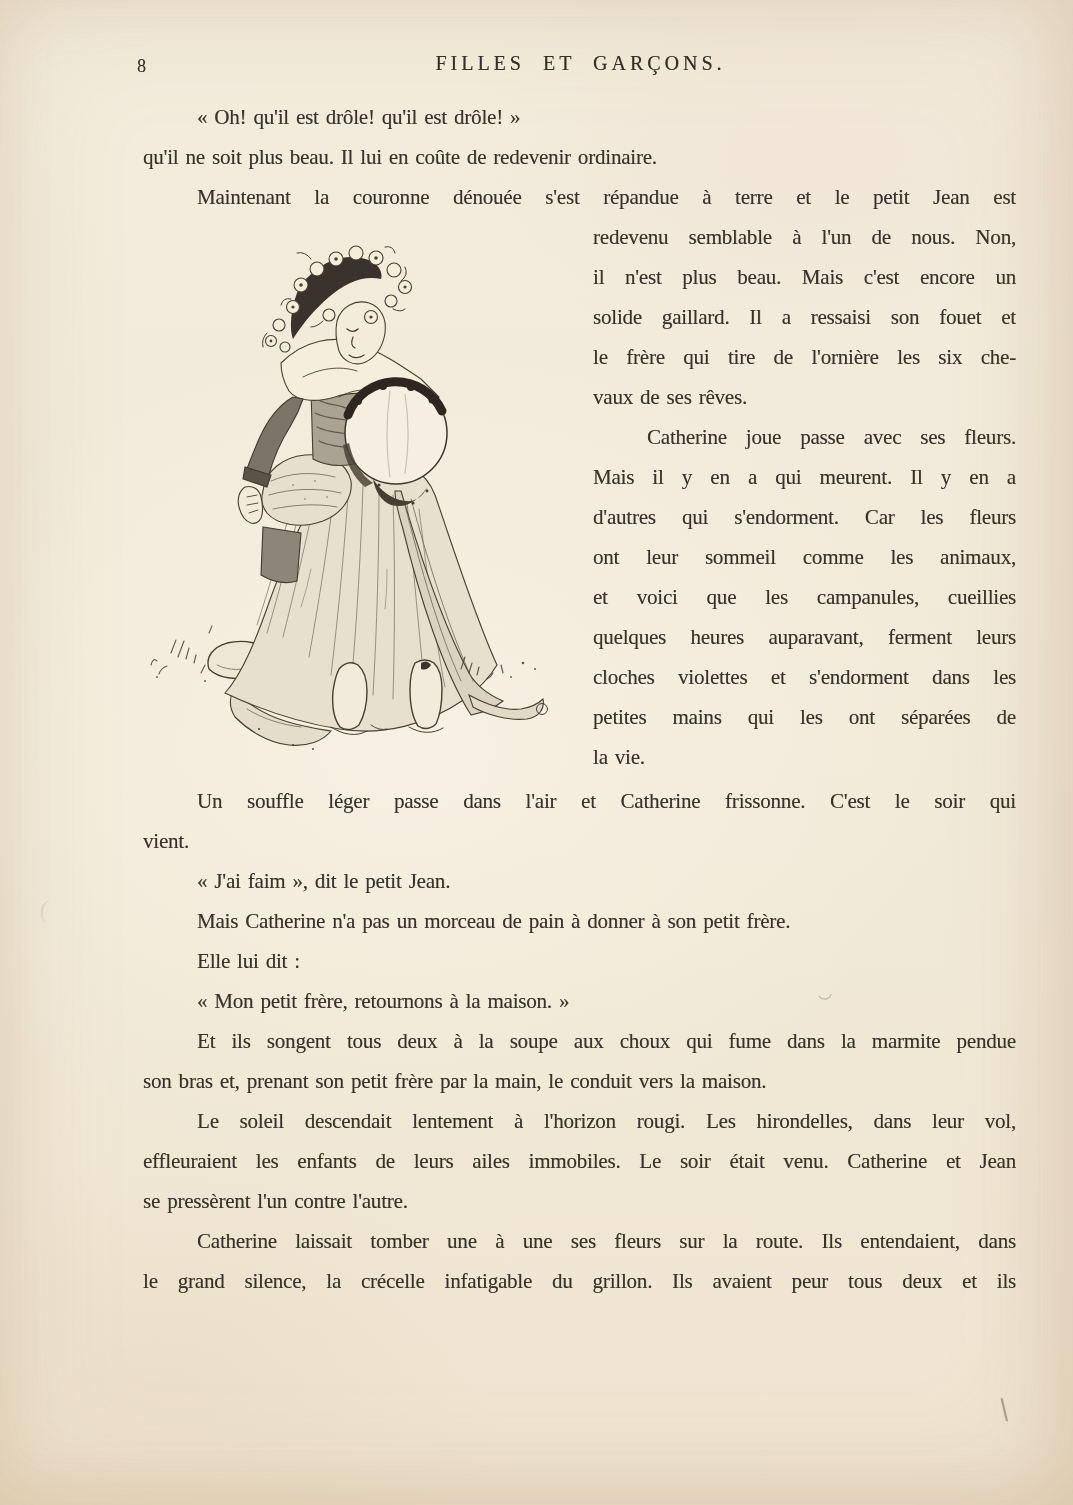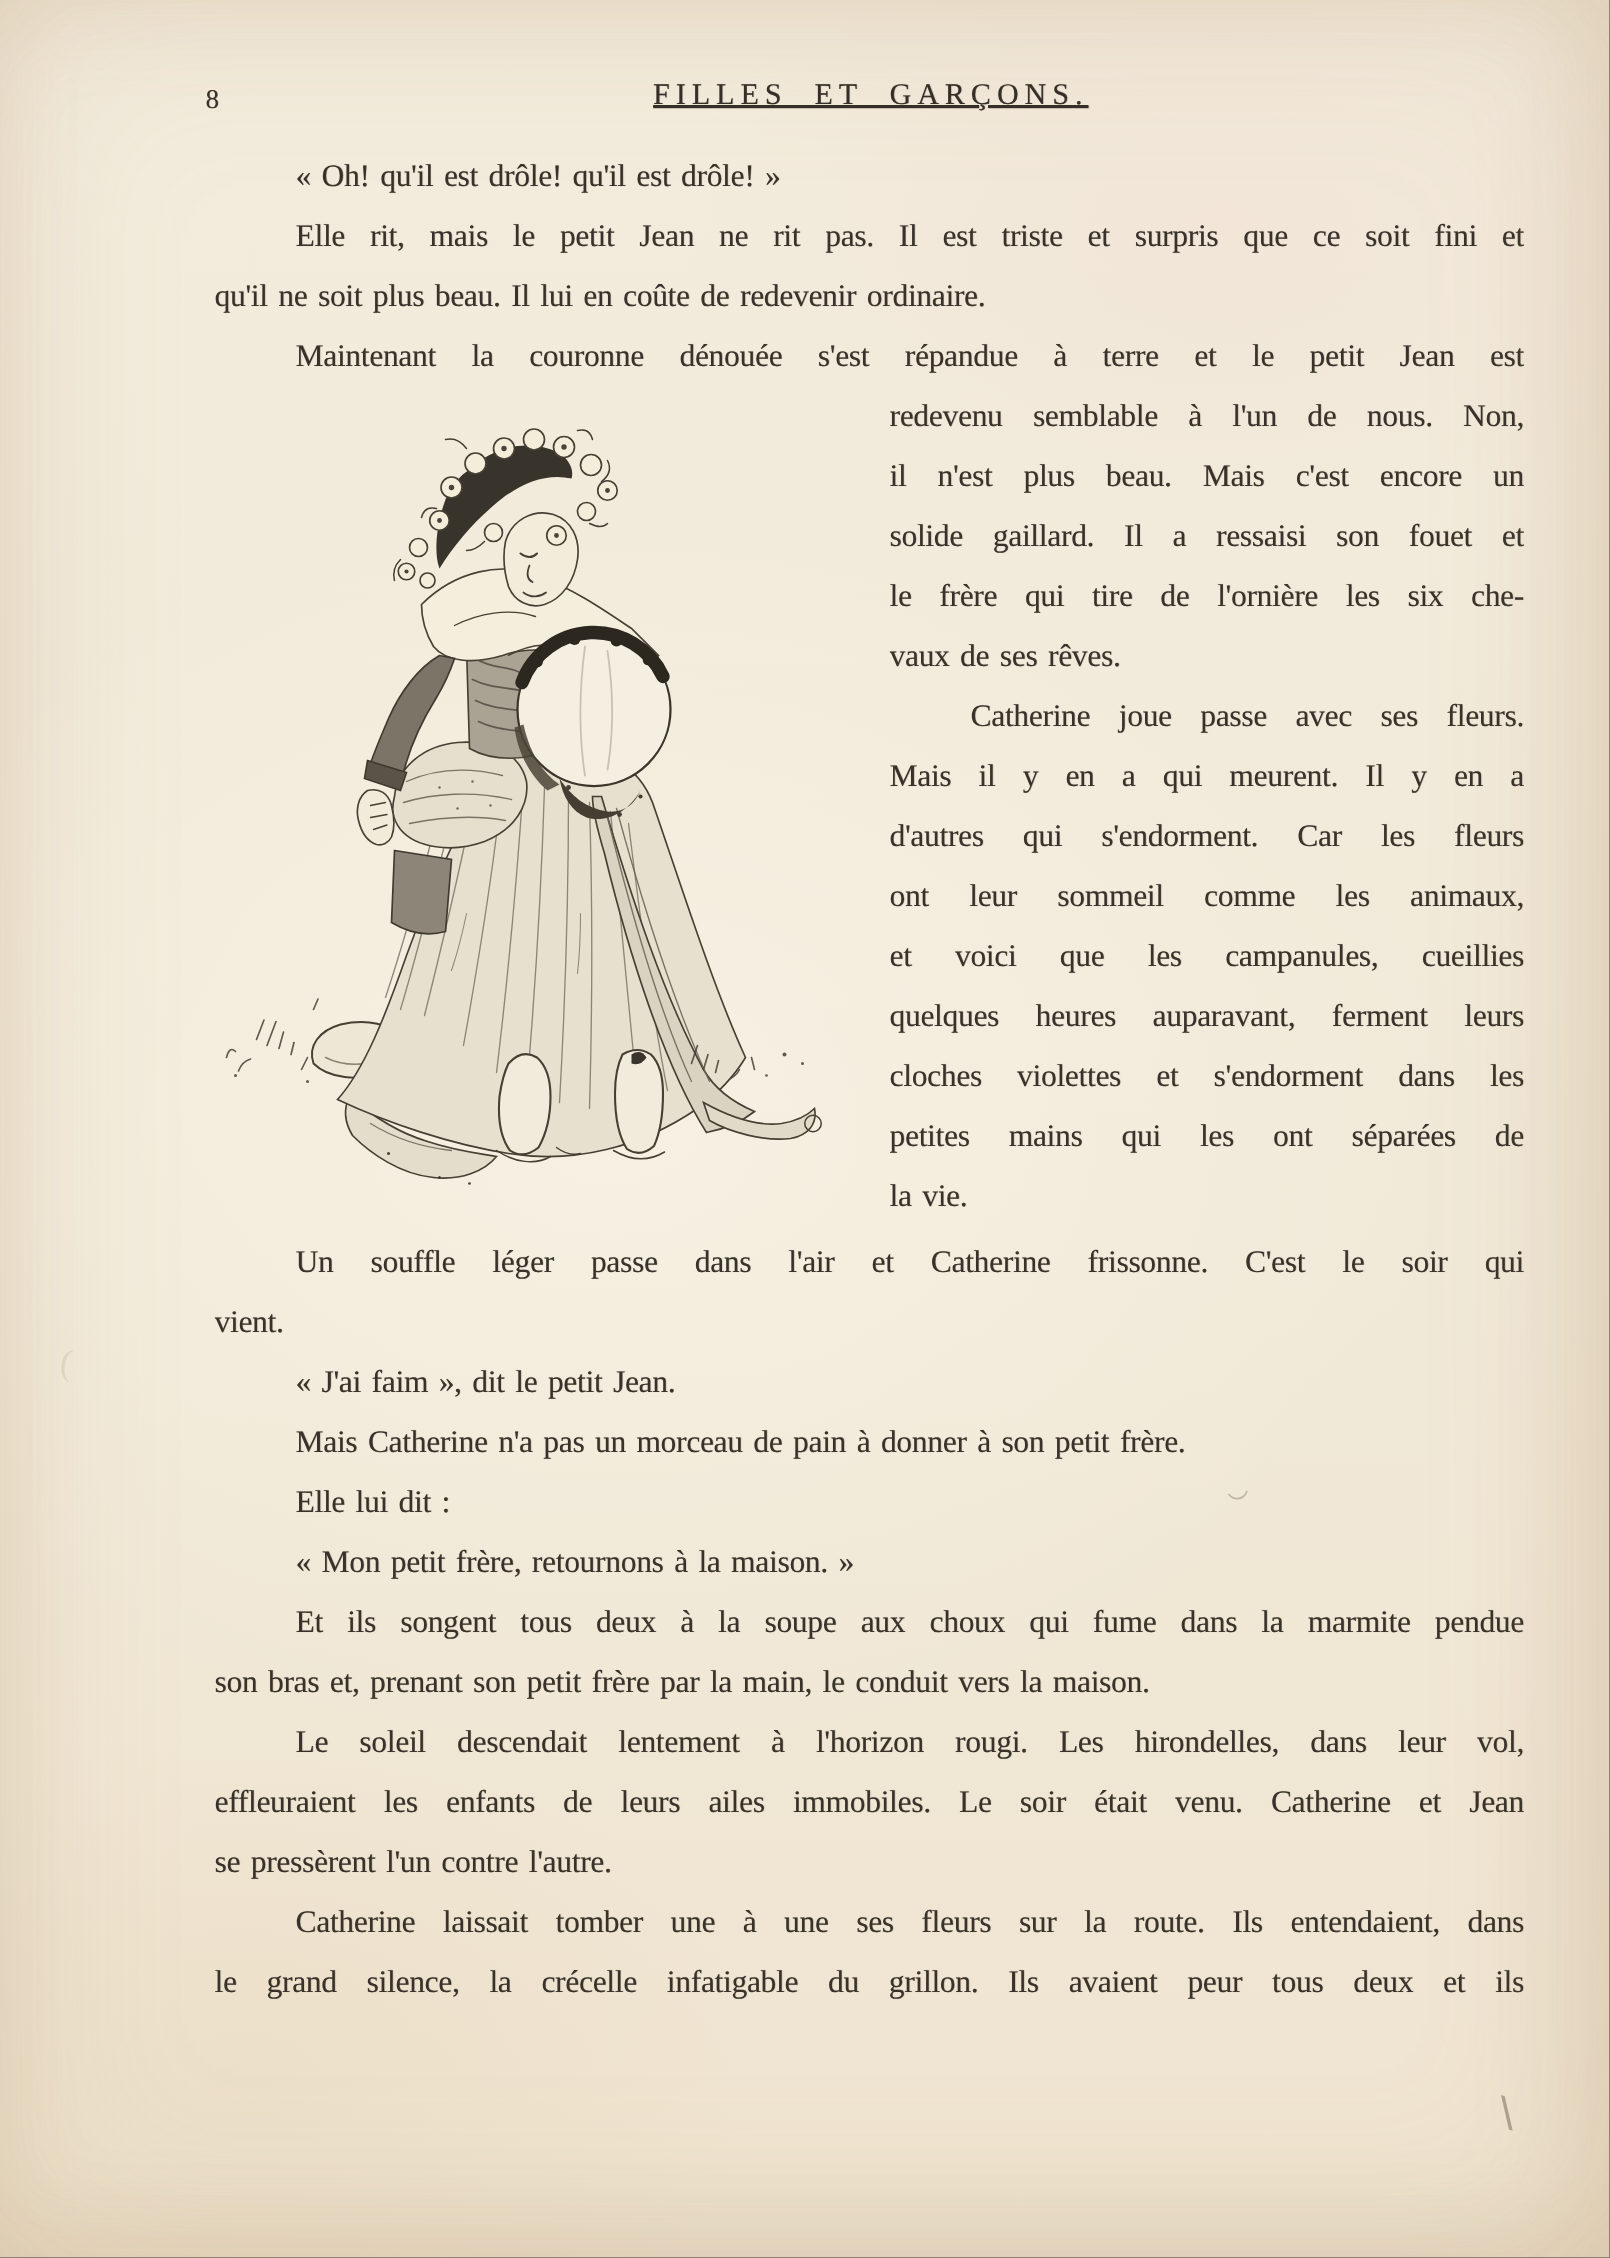--- a/index.html
+++ b/index.html
@@ -24,21 +24,21 @@
   }
   .pagenum{
     position:absolute;left:137px;top:56px;
     font-size:18px;color:#36312a;letter-spacing:.5px;
     text-shadow:.3px .3px .4px rgba(54,49,42,.45);
   }
   .title{
     position:absolute;left:0;right:0;top:52px;
     padding-left:88px;text-align:center;
     font-size:20px;letter-spacing:4px;word-spacing:9px;
-    color:#332e27;text-shadow:.3px .3px .5px rgba(51,46,39,.5);text-decoration:underline;
+    color:#332e27;text-shadow:.3px .3px .5px rgba(51,46,39,.5);
   }
   .bodytext{
     position:absolute;left:143px;top:97px;width:873px;
     font-size:21px;line-height:40px;letter-spacing:-.2px;word-spacing:2px;
     color:#38322a;text-shadow:.3px .3px .45px rgba(56,50,42,.42);
   }
   .ln{height:40px;overflow:hidden;text-align:justify;text-align-last:justify;}
   .ln.e{text-align:center;text-align-last:left;}
   .ln.i{text-indent:54px;}
   .clr{clear:left;}
@@ -53,21 +53,20 @@
 <body>
 
 <div class="page">
 
   <span class="pagenum">8</span>
   <div class="title">FILLES ET GARÇONS.</div>
 
   <div class="bodytext">
 
     <div class="ln e i">« Oh! qu'il est drôle! qu'il est drôle! »</div>
-    <div class="ln i">Elle rit, mais le petit Jean ne rit pas. Il est triste et surpris que ce soit fini et</div>
     <div class="ln e">qu'il ne soit plus beau. Il lui en coûte de redevenir ordinaire.</div>
     <div class="ln i">Maintenant la couronne dénouée s'est répandue à terre et le petit Jean est</div>
 
     <div class="illu">
       <svg viewBox="0 0 424 552" xmlns="http://www.w3.org/2000/svg">
         <g stroke="#463f33" stroke-width="1.1" fill="none" stroke-linecap="round">
 
           <g opacity=".85">
             <path d="M8,436 q2,-8 6,-4"></path>
             <path d="M28,424 l5,-13"></path>

